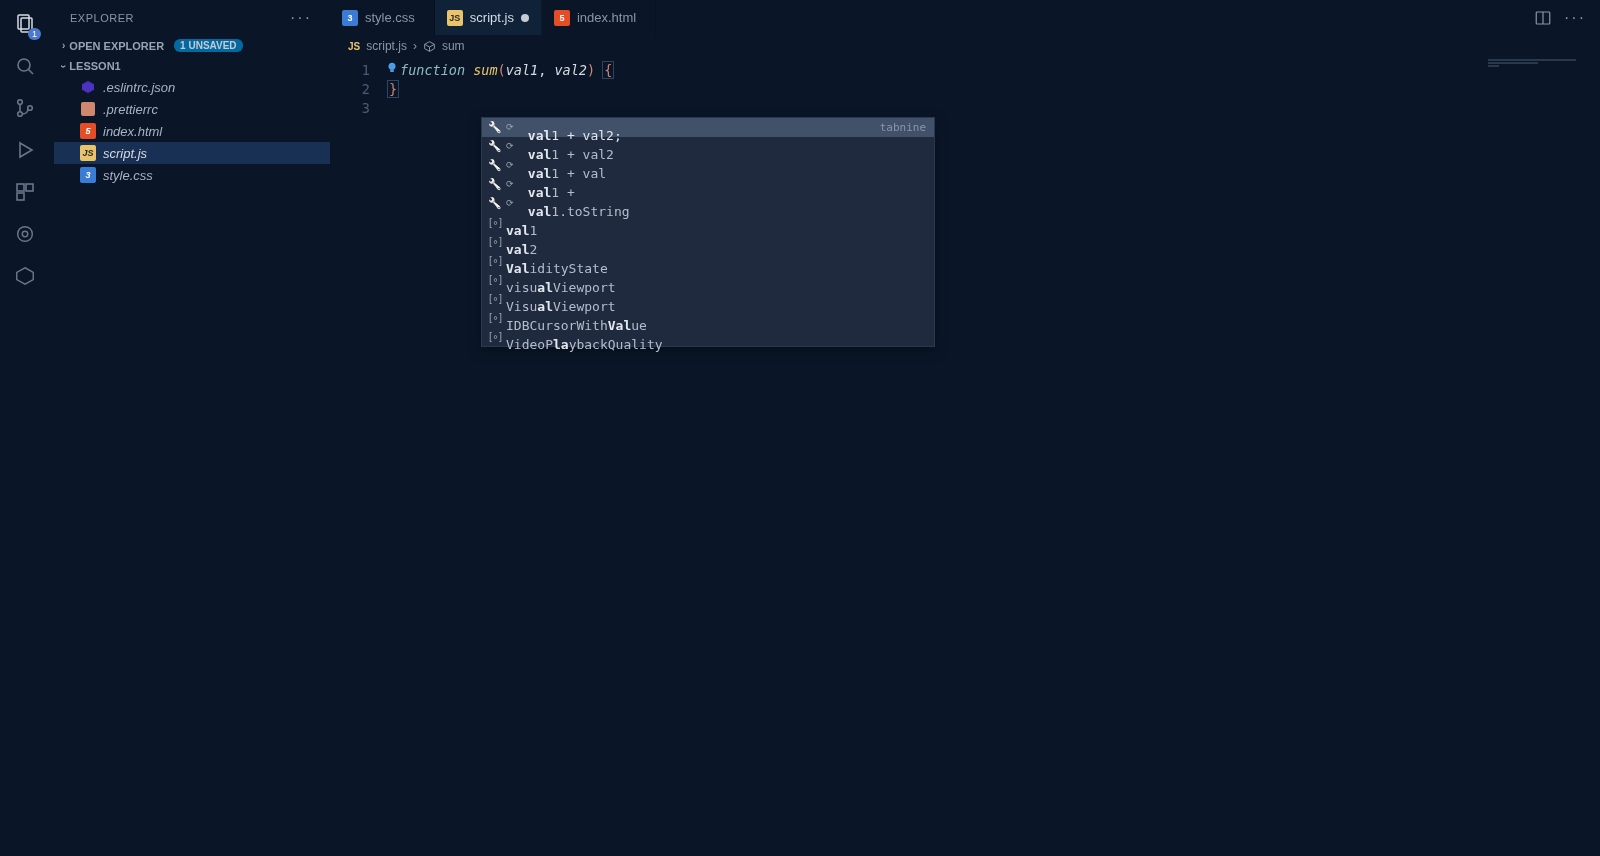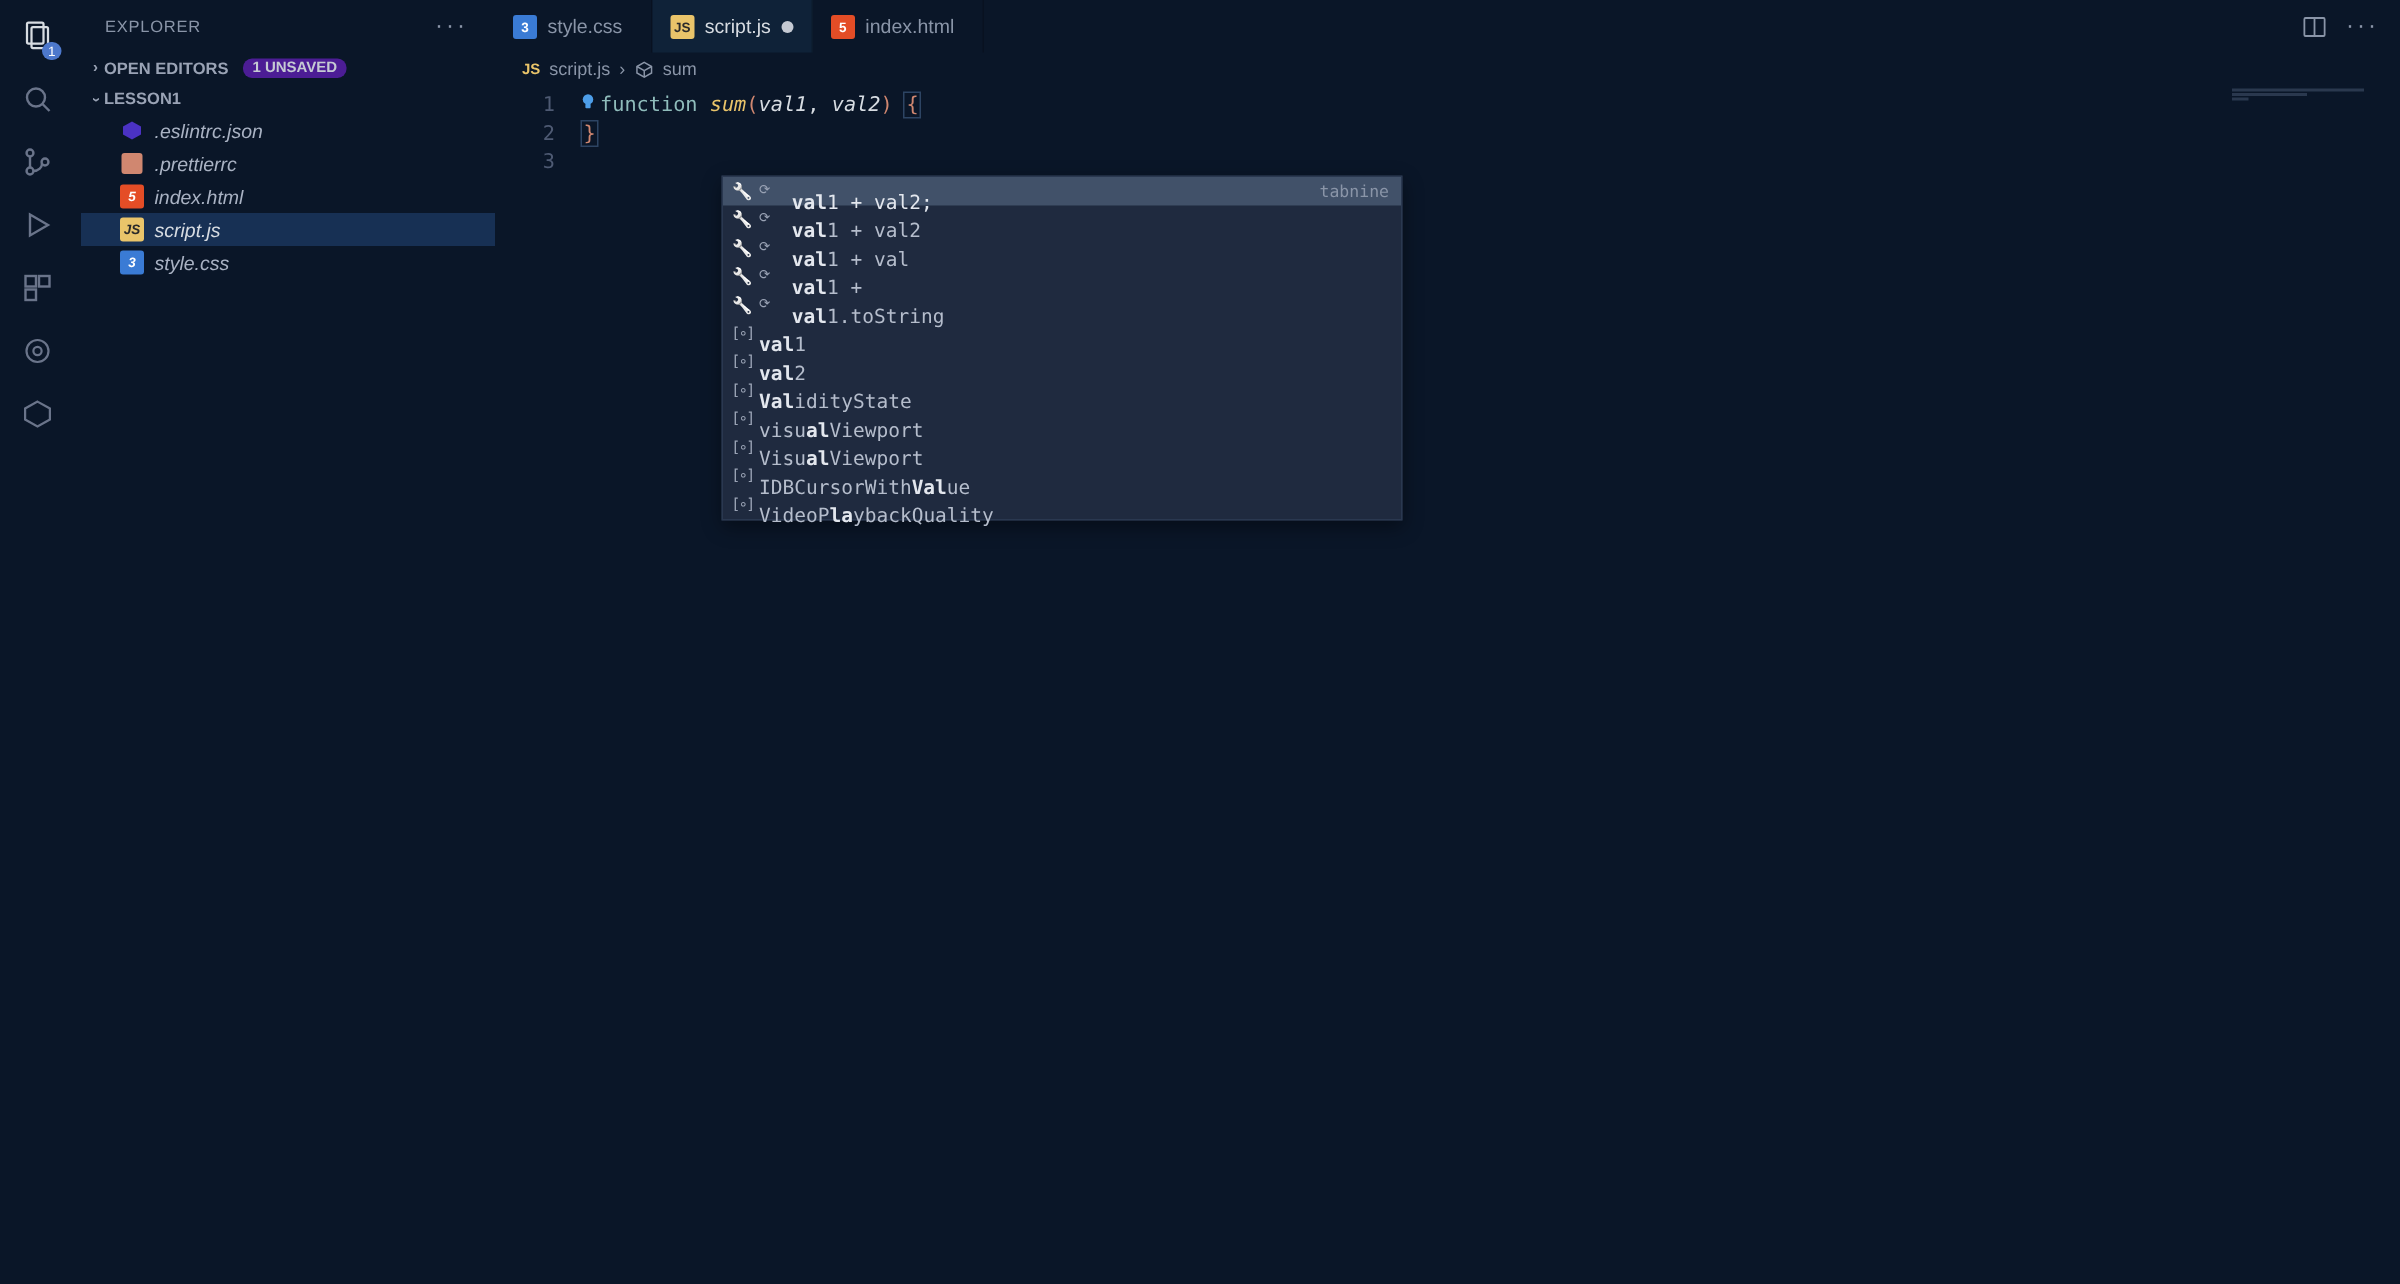--- a/index.html
+++ b/index.html
@@ -54,21 +54,21 @@
   display: flex; align-items: center;
   padding: 4px 12px;
   font-size: 11px;
   font-weight: 700;
   color: #9aa3b5;
   cursor: pointer;
   gap: 4px;
 }
 .chevron { font-size: 10px; display: inline-block; }
 .unsaved-badge {
-  background: #4c1d95;
+  background: #0369a1;
   color: #c5cad3;
   font-size: 10px;
   padding: 1px 6px;
   border-radius: 6px;
   margin-left: 6px;
 }
 .file-tree { padding-left: 4px; font-style: italic; }
 .file-item {
   display: flex; align-items: center;
   padding: 3px 10px 3px 26px;
@@ -130,21 +130,21 @@
   padding-right: 18px;
   color: #4e5a73;
   line-height: 19px;
   padding-top: 4px;
 }
 .code {
   position: absolute;
   left: 58px; top: 4px; right: 0;
   line-height: 19px;
 }
-.kw { color: #8fbcbb; }
+.kw { color: #8fbcbb; font-style: italic; }
 .fn { color: #e9c46a; font-style: italic; }
 .paren { color: #d08770; }
 .param { color: #d7dce2; font-style: italic; }
 .brace { color: #d08770; }
 .ret { color: #8fbcbb; font-style: italic; }
 .txt { color: #d7dce2; }
 .hl-box { border:1px solid #2d4463; padding:0 1px; margin-left:-1px;}
 .lightbulb {
   position: absolute; left: 0; top: 0;
   color: #e9c46a;
@@ -237,21 +237,21 @@
   </div>
 </div>
 
 <div class="sidebar">
   <div class="sidebar-header">
     <span>EXPLORER</span>
     <span class="sidebar-dots">···</span>
   </div>
   <div class="section-header">
     <span class="chevron">›</span>
-    <span>OPEN EDITORS</span>
+    <span>OPEN EXPLORER</span>
     <span class="unsaved-badge">1 UNSAVED</span>
   </div>
   <div class="section-header">
     <span class="chevron" style="transform:rotate(90deg)">›</span>
     <span>LESSON1</span>
   </div>
   <div class="file-tree" id="file-tree">
       <div class="file-item">
         <span class="file-icon">
           <svg width="16" height="16" viewBox="0 0 24 24">

